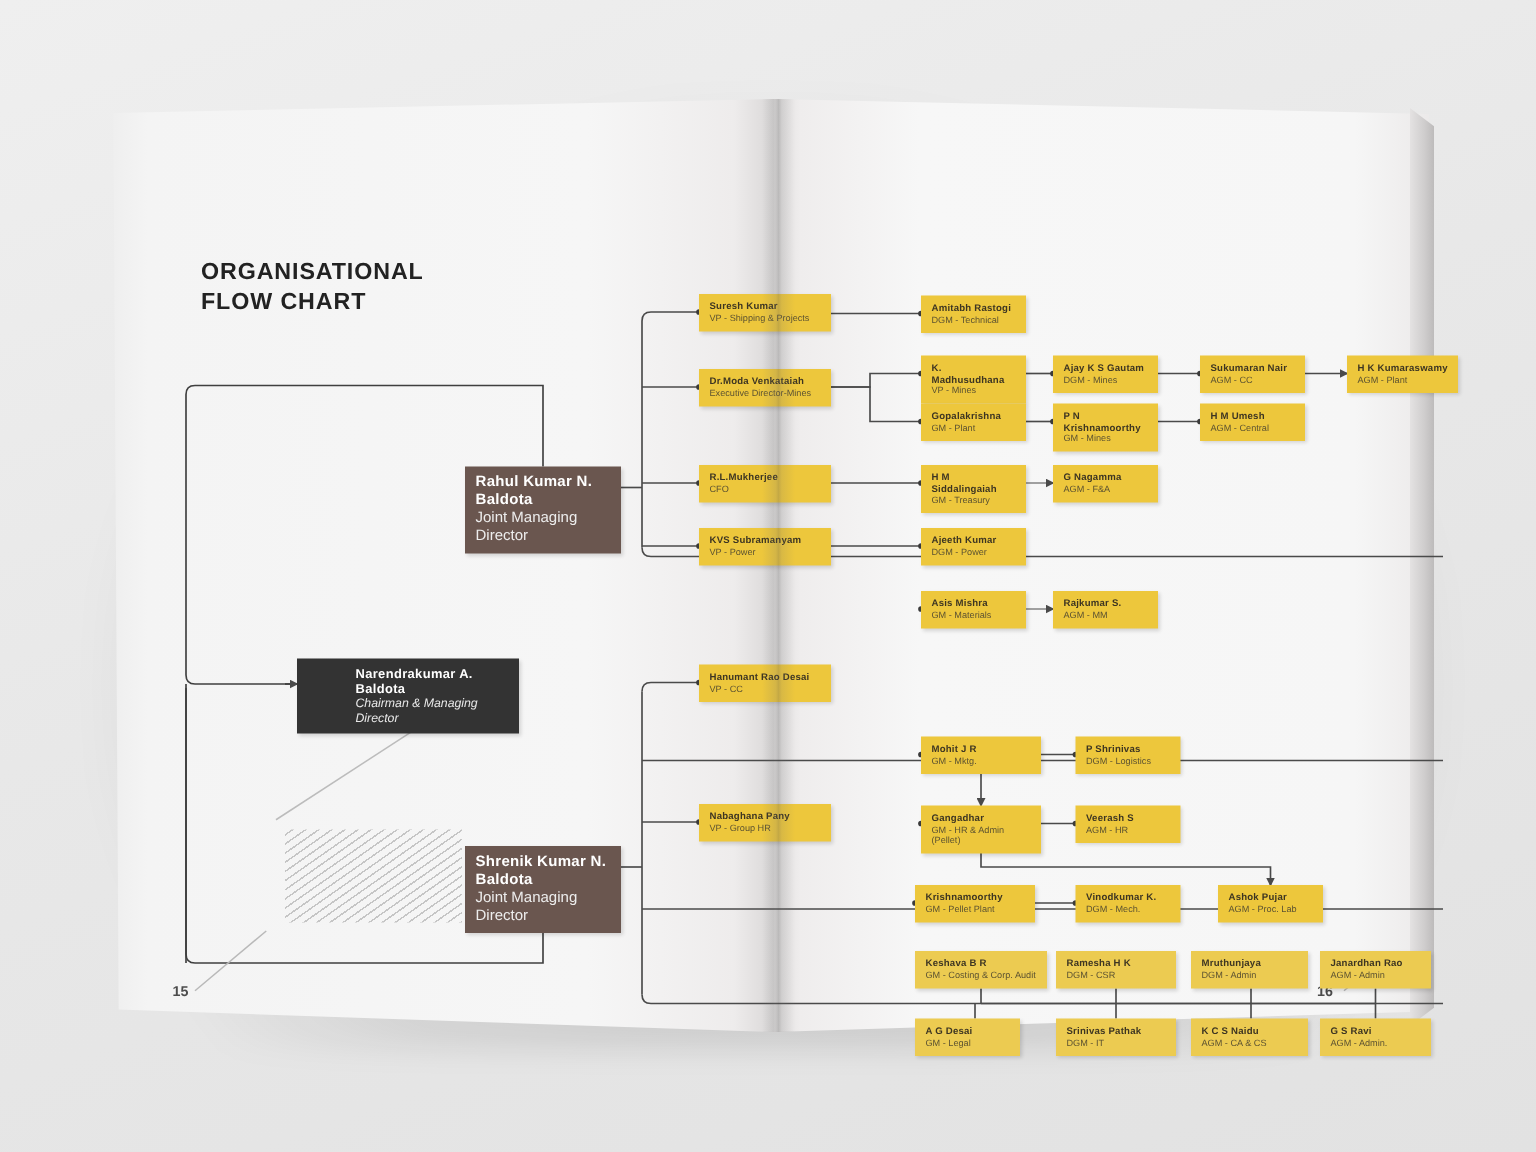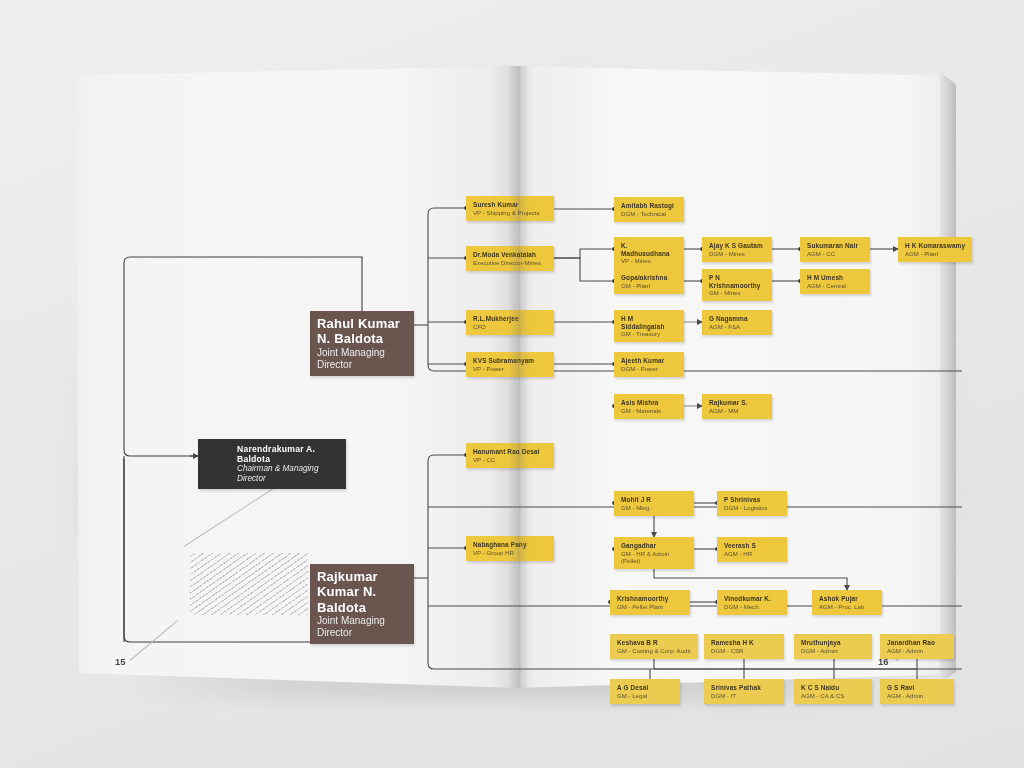--- a/index.html
+++ b/index.html
@@ -58,21 +58,21 @@
   .node{position:absolute;box-sizing:border-box;padding:5px 6px 5px 7px;
     box-shadow:1px 1.5px 2.5px rgba(0,0,0,.14);}
   .node .n{font-weight:bold;display:block;line-height:1.18;}
   .node .r{display:block;line-height:1.2;}
 
   .n-dark{background:#333333;}
   .n-dark .n{color:#ffffff;font-size:8.6px;letter-spacing:.25px;}
   .n-dark .r{color:#e9e9e9;font-size:8.2px;font-style:italic;}
 
   .n-brown{background:#6a564f;}
-  .n-brown .n{color:#ffffff;font-size:13px;letter-spacing:.2px;}
+  .n-brown .n{color:#ffffff;font-size:10px;letter-spacing:.2px;}
   .n-brown .r{color:#ededed;font-size:10px;}
 
   .n-y{background:#edc73c;}
   .n-y .n{color:#3d3522;font-size:6.4px;letter-spacing:.15px;}
   .n-y .r{color:#5d5331;font-size:6.1px;}
 
   .n-y2{background:#eccb51;}
   .n-y2 .n{color:#3d3522;font-size:6.4px;letter-spacing:.15px;}
   .n-y2 .r{color:#5d5331;font-size:6.1px;}
 </style>
@@ -182,40 +182,44 @@
           <path d="M762,593 L762,603"></path>
           <path d="M845,593 L845,603"></path>
           <path d="M672,593 L672,603"></path>
           <path d="M582,603 L845,603"></path>
           <path d="M762,603 L762,613"></path>
           <path d="M845,603 L845,613"></path>
           <path d="M578,603 L578,613"></path>
         </g>
       </svg>
 
+      <div class="title">
+        <span>ORGANISATIONAL</span><br>
+        <span>FLOW CHART</span>
+      </div>
 
       <div class="hatch"></div>
       <div class="hatch-line"></div>
 
       <div class="pagenum pg-l">15</div>
       <div class="slash slash-l"></div>
       <div class="pagenum pg-r">16</div>
       <div class="slash slash-r"></div>
 
       <div id="nodes">
           <div class="node n-dark" style="left: 126px; top: 373px; width: 148px; min-height: 34px; padding-left: 39px;">
             <span class="n">Narendrakumar A. Baldota</span>
             <span class="r">Chairman &amp; Managing Director</span>
           </div>
           <div class="node n-brown" style="left: 238px; top: 245px; width: 104px; min-height: 28px;">
             <span class="n">Rahul Kumar N. Baldota</span>
             <span class="r">Joint Managing Director</span>
           </div>
           <div class="node n-brown" style="left: 238px; top: 498px; width: 104px; min-height: 28px;">
-            <span class="n">Rajkumar Kumar N. Baldota</span>
+            <span class="n">Shrenik Kumar N. Baldota</span>
             <span class="r">Joint Managing Director</span>
           </div>
           <div class="node n-y" style="left: 394px; top: 130px; width: 88px; min-height: 25px;">
             <span class="n">Suresh Kumar</span>
             <span class="r">VP - Shipping &amp; Projects</span>
           </div>
           <div class="node n-y" style="left: 394px; top: 180px; width: 88px; min-height: 25px;">
             <span class="n">Dr.Moda Venkataiah</span>
             <span class="r">Executive Director-Mines</span>
           </div>

